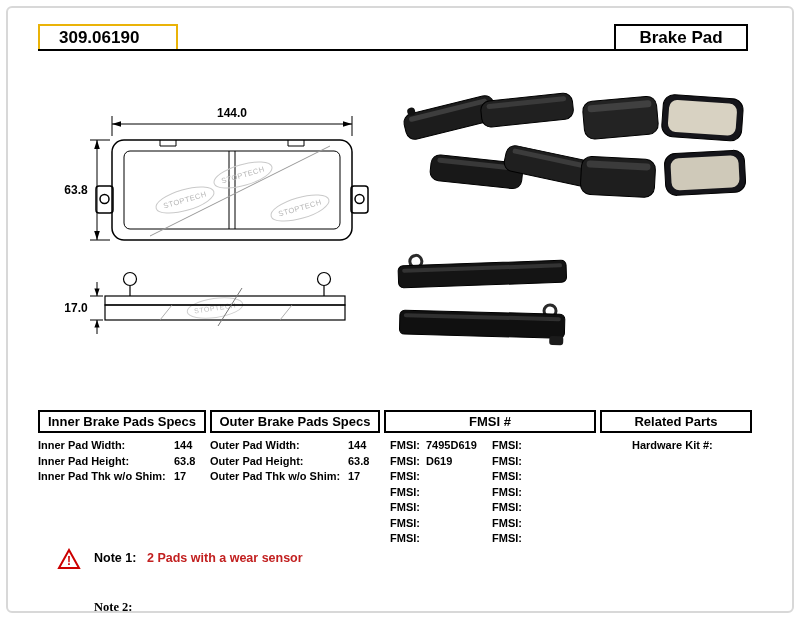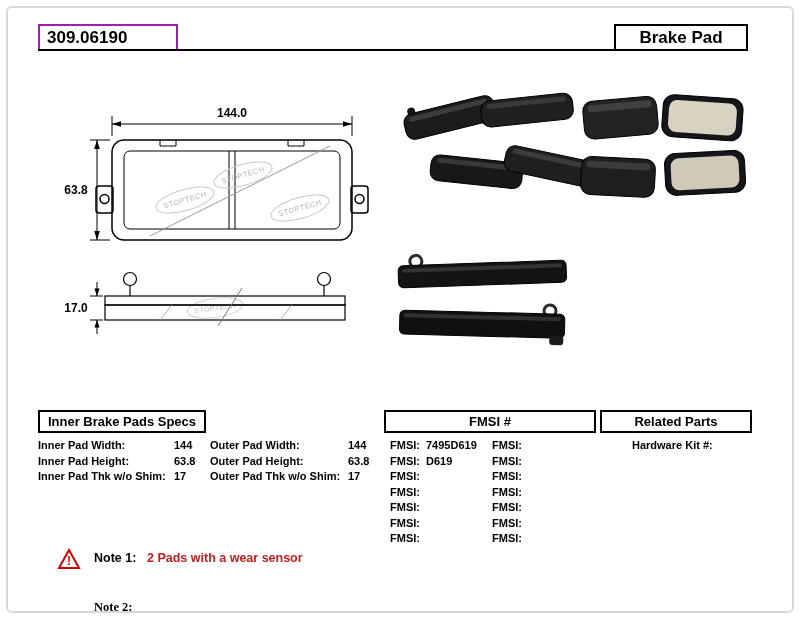--- a/index.html
+++ b/index.html
@@ -8,22 +8,22 @@
     position:relative; width:800px; height:619px; overflow:hidden;
     background:#fff; color:#000;
     font-family:"Liberation Sans", sans-serif;
   }
   .frame {
     position:absolute; left:6px; top:6px; right:6px; bottom:6px;
     border:2px solid #d8d8d8; border-radius:6px; pointer-events:none;
   }
   .part-box {
     position:absolute; left:38px; top:24px; width:140px; height:27px;
-    border:2px solid #a21caf; font-size:17px; font-weight:bold;
-    display:flex; align-items:center; padding-left:7px; background:#fff;
+    border:2px solid #eab308; font-size:17px; font-weight:bold;
+    display:flex; align-items:center; padding-left:19px; background:#fff;
   }
   .title-box {
     position:absolute; left:614px; top:24px; width:134px; height:27px;
     border:2px solid #000; font-size:17px; font-weight:bold;
     display:flex; align-items:center; justify-content:center; background:#fff;
   }
   .header-rule { position:absolute; left:38px; top:49px; width:710px; border-top:2px solid #000; }
 
   .drawing-svg { position:absolute; left:0; top:58px; }
 
@@ -196,20 +196,21 @@
       <g transform="translate(400,252) rotate(1.5)">
         <circle cx="150" cy="-3" r="6" fill="none" stroke="#2a2a2a" stroke-width="3"></circle>
         <rect width="165" height="24" rx="5" fill="#101010" stroke="#000"></rect>
         <rect x="4" y="3" width="157" height="4" rx="2" fill="#303030"></rect>
         <rect x="150" y="22" width="14" height="9" rx="3" fill="#1b1b1b"></rect>
       </g>
     </g>
   </svg>
 
   <div id="hdr-inner" class="spec-header">Inner Brake Pads Specs</div>
+  <div id="hdr-outer" class="spec-header">Outer Brake Pads Specs</div>
   <div id="hdr-fmsi" class="spec-header">FMSI #</div>
   <div id="hdr-related" class="spec-header">Related Parts</div>
 
   <div class="spec-col col-inner">
     <div class="spec-row">
       <span class="lbl">Inner Pad Width:</span>
       <span class="val">144</span>
     </div>
     <div class="spec-row">
       <span class="lbl">Inner Pad Height:</span>

